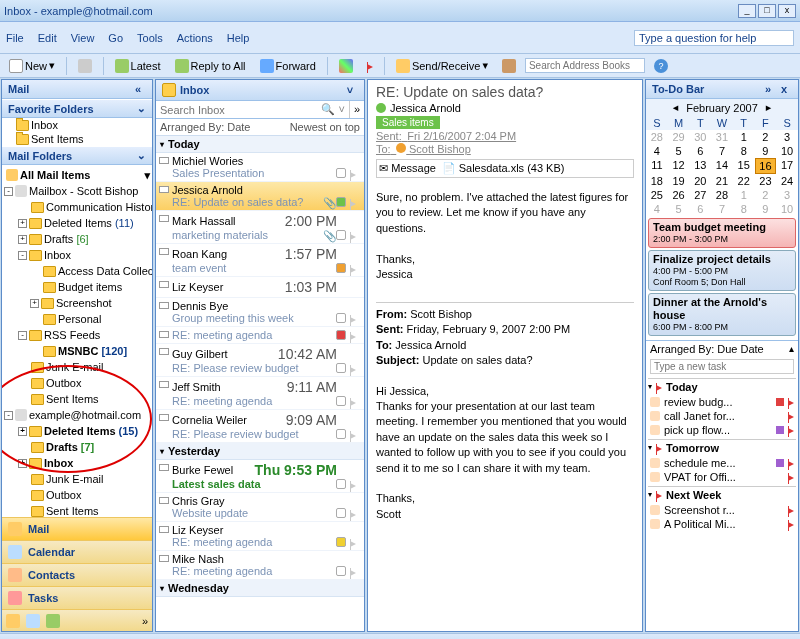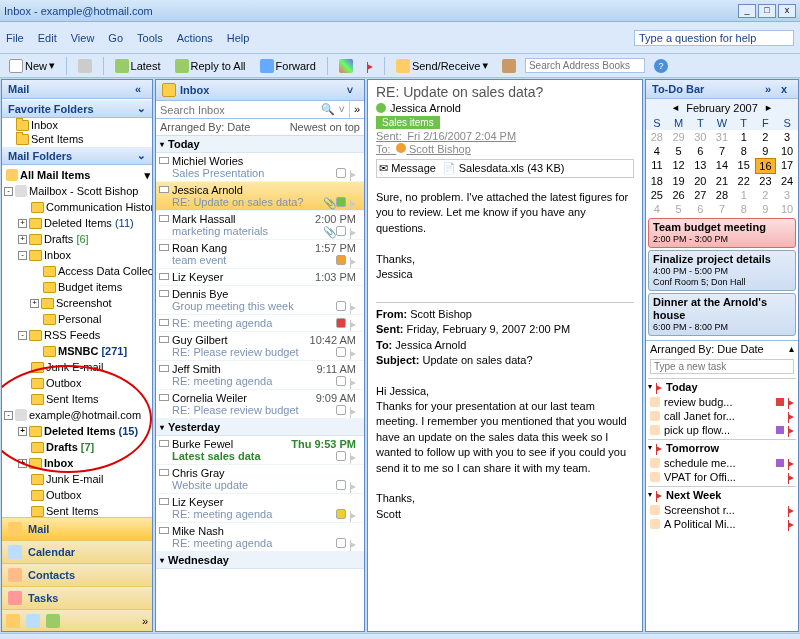--- a/index.html
+++ b/index.html
@@ -34,21 +34,21 @@
 .inbox{width:210px;}
 .srch{display:flex;border-bottom:1px solid #9cc0e8;}
 .srch input{flex:1;border:none;padding:2px 4px;font-size:11px;color:#888;}
 .arr{padding:2px 4px;border-bottom:1px solid #cdddf0;display:flex;font-size:10px;color:#555;}
 .grp{background:#edf3fb;padding:2px 4px;font-weight:bold;border-bottom:1px solid #d7e4f3;display:flex;align-items:center;gap:4px;}
 .msglist{flex:1;overflow-y:auto;overflow-x:hidden;}
 .msg{padding:2px 4px 2px 16px;border-bottom:1px solid #eef3fa;position:relative;}
 .msg.sel{background:linear-gradient(#fde8a8,#fccf63);}
 .msg .l1{display:flex;align-items:center;}
 .msg .nm{flex:1;white-space:nowrap;overflow:hidden;text-overflow:ellipsis;}
-.msg .tm{color:#555;font-size:11px;margin-right:4px;}
+.msg .tm{color:#555;font-size:14px;margin-right:23px;}
 .msg .l2{display:flex;align-items:center;font-size:10px;color:#7c93b5;}
 .msg .sub{flex:1;white-space:nowrap;overflow:hidden;text-overflow:ellipsis;}
 .msg .env{position:absolute;left:3px;top:4px;width:10px;height:7px;background:#fff;border:1px solid #999;}
 .msg .att{width:9px;height:11px;color:#888;}
 .msg .cat{width:10px;height:10px;border:1px solid #aaa;border-radius:2px;margin-left:4px;}
 .msg .flag{width:10px;height:10px;margin-left:4px;position:relative;color:#c9c9c9;}
 .reading{flex:1;}
 .rh{padding:4px 8px;background:#fff;}
 .rh .sub{font-size:14px;color:#555;}
 .rh .from{display:flex;align-items:center;gap:4px;margin-top:2px;font-size:13px;}
@@ -215,21 +215,21 @@
           <span>Personal</span>
         </div>
         <div class="tn" style="padding-left:16px;">
           <span class="tg">-</span>
           <span class="fi"></span>
           <span>RSS Feeds</span>
         </div>
         <div class="tn" style="padding-left:28px;font-weight:bold;">
           <span style="width:11px;flex-shrink:0"></span>
           <span class="fi"></span>
-          <span>MSNBC <span class="bl">[271]</span></span>
+          <span>MSNBC <span class="bl">[120]</span></span>
         </div>
         <div class="tn" style="padding-left:16px;">
           <span style="width:11px;flex-shrink:0"></span>
           <span class="fi"></span>
           <span>Junk E-mail</span>
         </div>
         <div class="tn" style="padding-left:16px;">
           <span style="width:11px;flex-shrink:0"></span>
           <span class="fi"></span>
           <span>Outbox</span>

